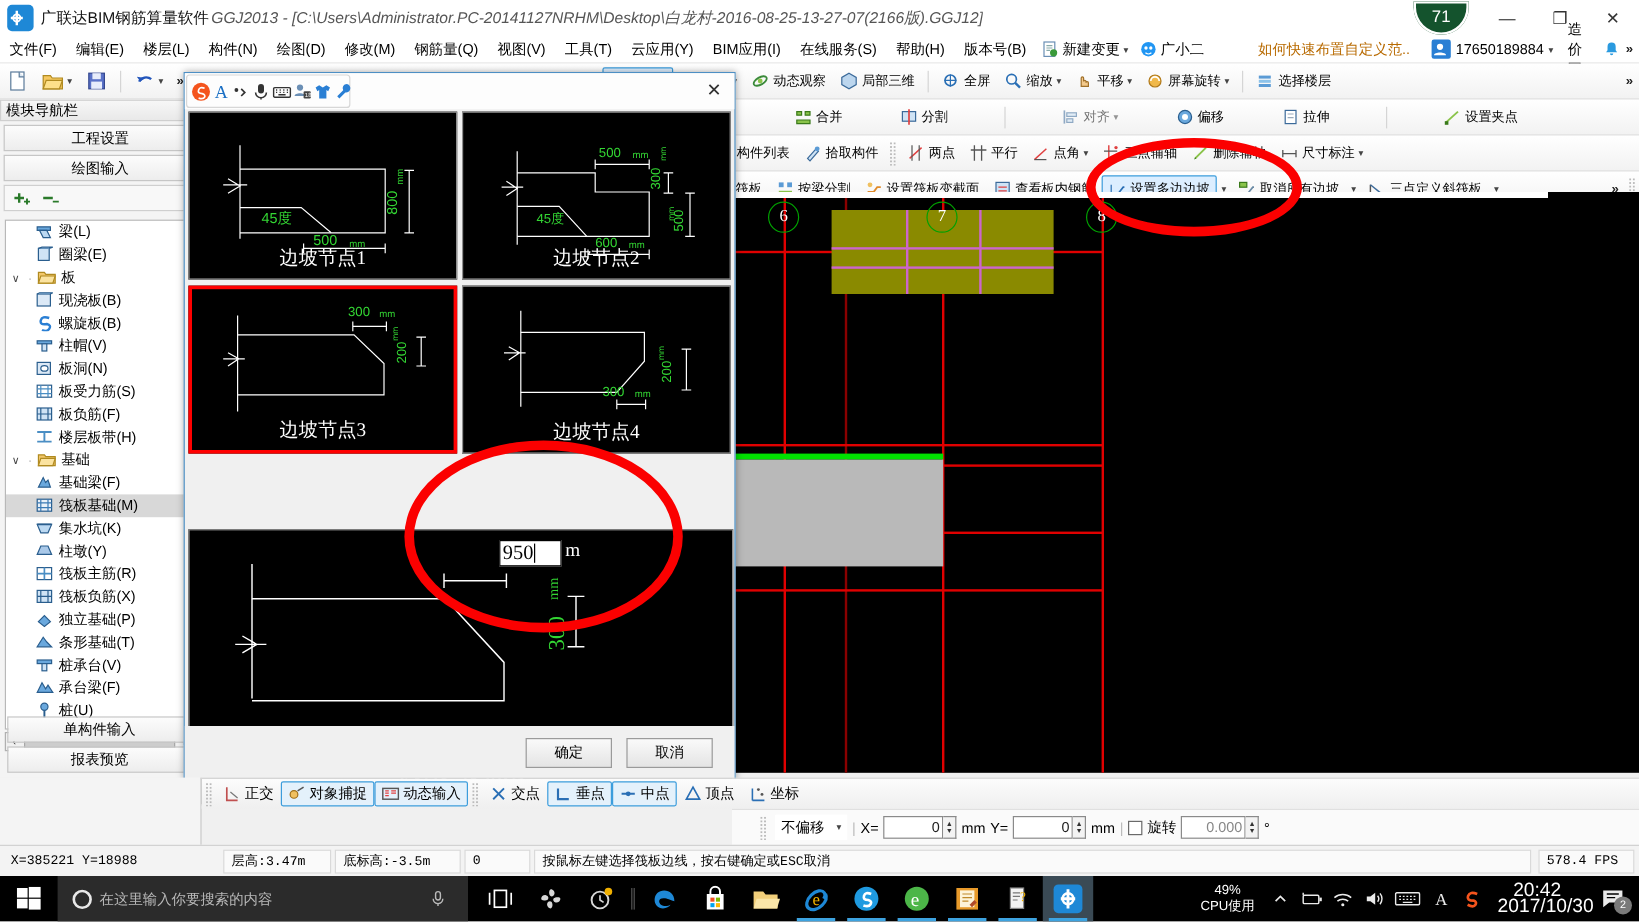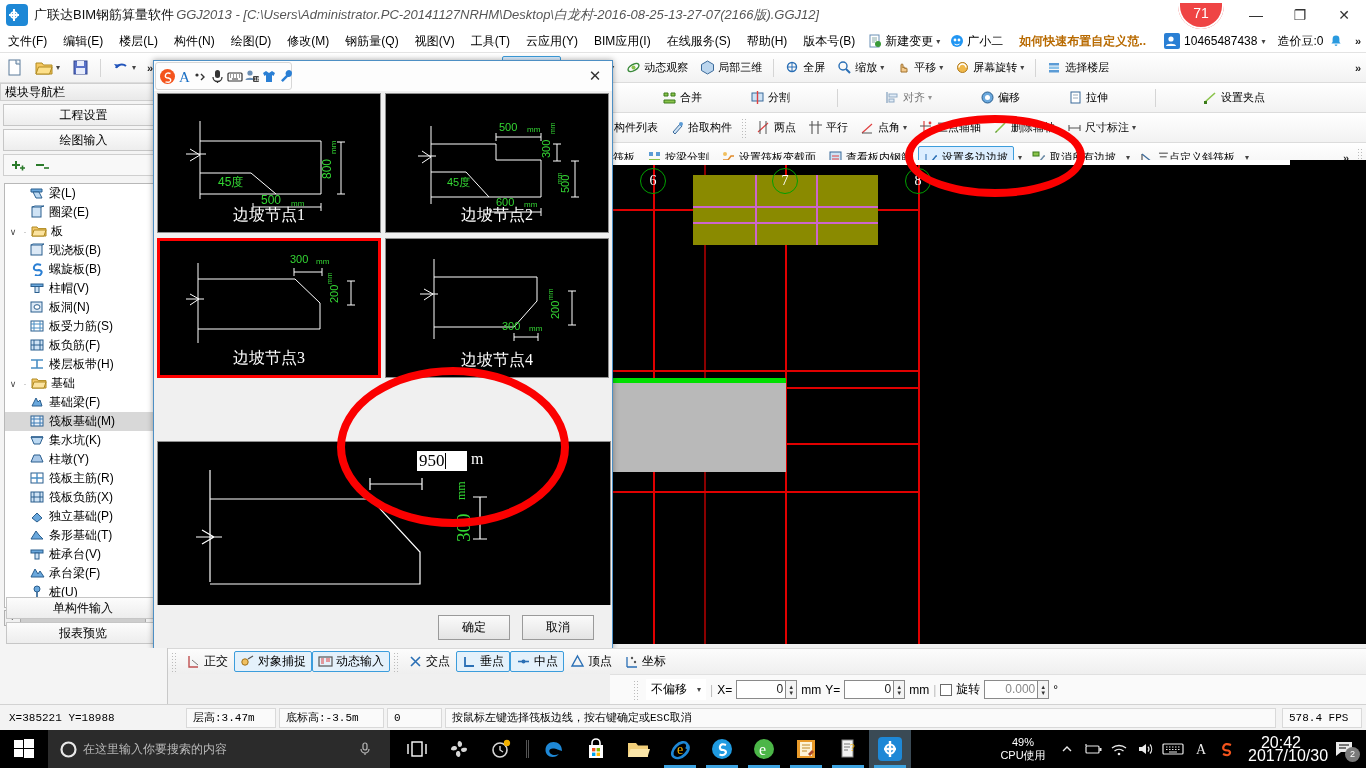--- a/index.html
+++ b/index.html
@@ -20,36 +20,36 @@
   }
   .tb-appicon {
     width:22px;height:22px;margin-left:6px;margin-right:6px;border-radius:4px;
     background:#1e88d6; color:#fff; font-size:13px; line-height:22px; text-align:center;
     flex:none;
   }
   .tb-title-strong { font-size:13px; color:#111; }
   .tb-title-rest { font-size:13px; color:#555; margin-left:2px; white-space:nowrap; overflow:hidden;font-style:italic;}
   .tb-right { margin-left:auto; display:flex; align-items:center; height:30px; }
   .cpu-badge {
-    width:46px;height:28px;border-radius:0 0 23px 23px;background:#ef4444;color:#fff;
+    width:46px;height:28px;border-radius:0 0 23px 23px;background:#14532d;color:#fff;
     font-size:14px;text-align:center;line-height:24px; margin-right:10px;
     box-shadow:0 0 0 2px #fff inset;
   }
   .winbtn { width:44px;height:30px;text-align:center;line-height:30px;font-size:14px;color:#333; }
 
   
   .menubar {
     position:absolute;left:0;top:30px;width:1366px;height:23px;
     background:#ffffff;display:flex;align-items:center;font-size:12px;
     border-bottom:1px solid #e3e3e3;
   }
   .menu-item { padding:2px 8px; white-space:nowrap; }
   .mb-chip { display:flex;align-items:center;gap:3px;padding:1px 5px;white-space:nowrap; }
   .mini-ic { width:14px;height:14px;display:inline-block;flex:none; }
-  .promo { color:#b86a00; margin-left:11px; white-space:nowrap; font-size:12px;font-weight:bold; }
+  .promo { color:#b86a00; margin-left:40px; white-space:nowrap; font-size:12px; }
   .acct { display:flex;align-items:center;gap:4px;margin-left:18px;white-space:nowrap;}
   .acct-ic{width:16px;height:16px;background:#2a7fd4;border-radius:2px;color:#fff;font-size:10px;text-align:center;line-height:16px;}
   .chev { font-size:8px;color:#444; }
 
   
   .tbar {
     position:absolute;left:0;width:1366px;height:30px;
     background:linear-gradient(#ffffff,#f2f2f2);
     border-bottom:1px solid #dcdcdc;
     display:flex;align-items:center;font-size:12px;
@@ -254,21 +254,21 @@
 
     <span class="promo">如何快速布置自定义范..</span>
 
     <div class="acct">
       <span class="acct-ic">
         <svg width="14" height="14" viewBox="0 0 14 14" style="margin-top:1px">
             <circle cx="7" cy="5" r="2.6" fill="#fff"></circle>
             <path d="M2 12c0-3 10-3 10 0z" fill="#fff"></path>
           </svg>
       </span>
-      <span>10465487438</span>
+      <span>17650189884</span>
       <span class="chev">▾</span>
     </div>
     <span style="margin-left:12px">造价豆:0</span>
     <span class="mini-ic" style="margin-left:6px">
       <svg width="14" height="14" viewBox="0 0 14 14">
           <path d="M7 1.5a3.4 3.4 0 0 0-3.4 3.4v3l-1.2 1.6h9.2L10.4 7.9v-3A3.4 3.4 0 0 0 7 1.5z" fill="#2a9adf"></path>
           <path d="M5.6 10.6a1.4 1.4 0 0 0 2.8 0z" fill="#2a9adf"></path>
         </svg>
     </span>
     <span class="chevmore" style="margin-left:auto">»</span>

